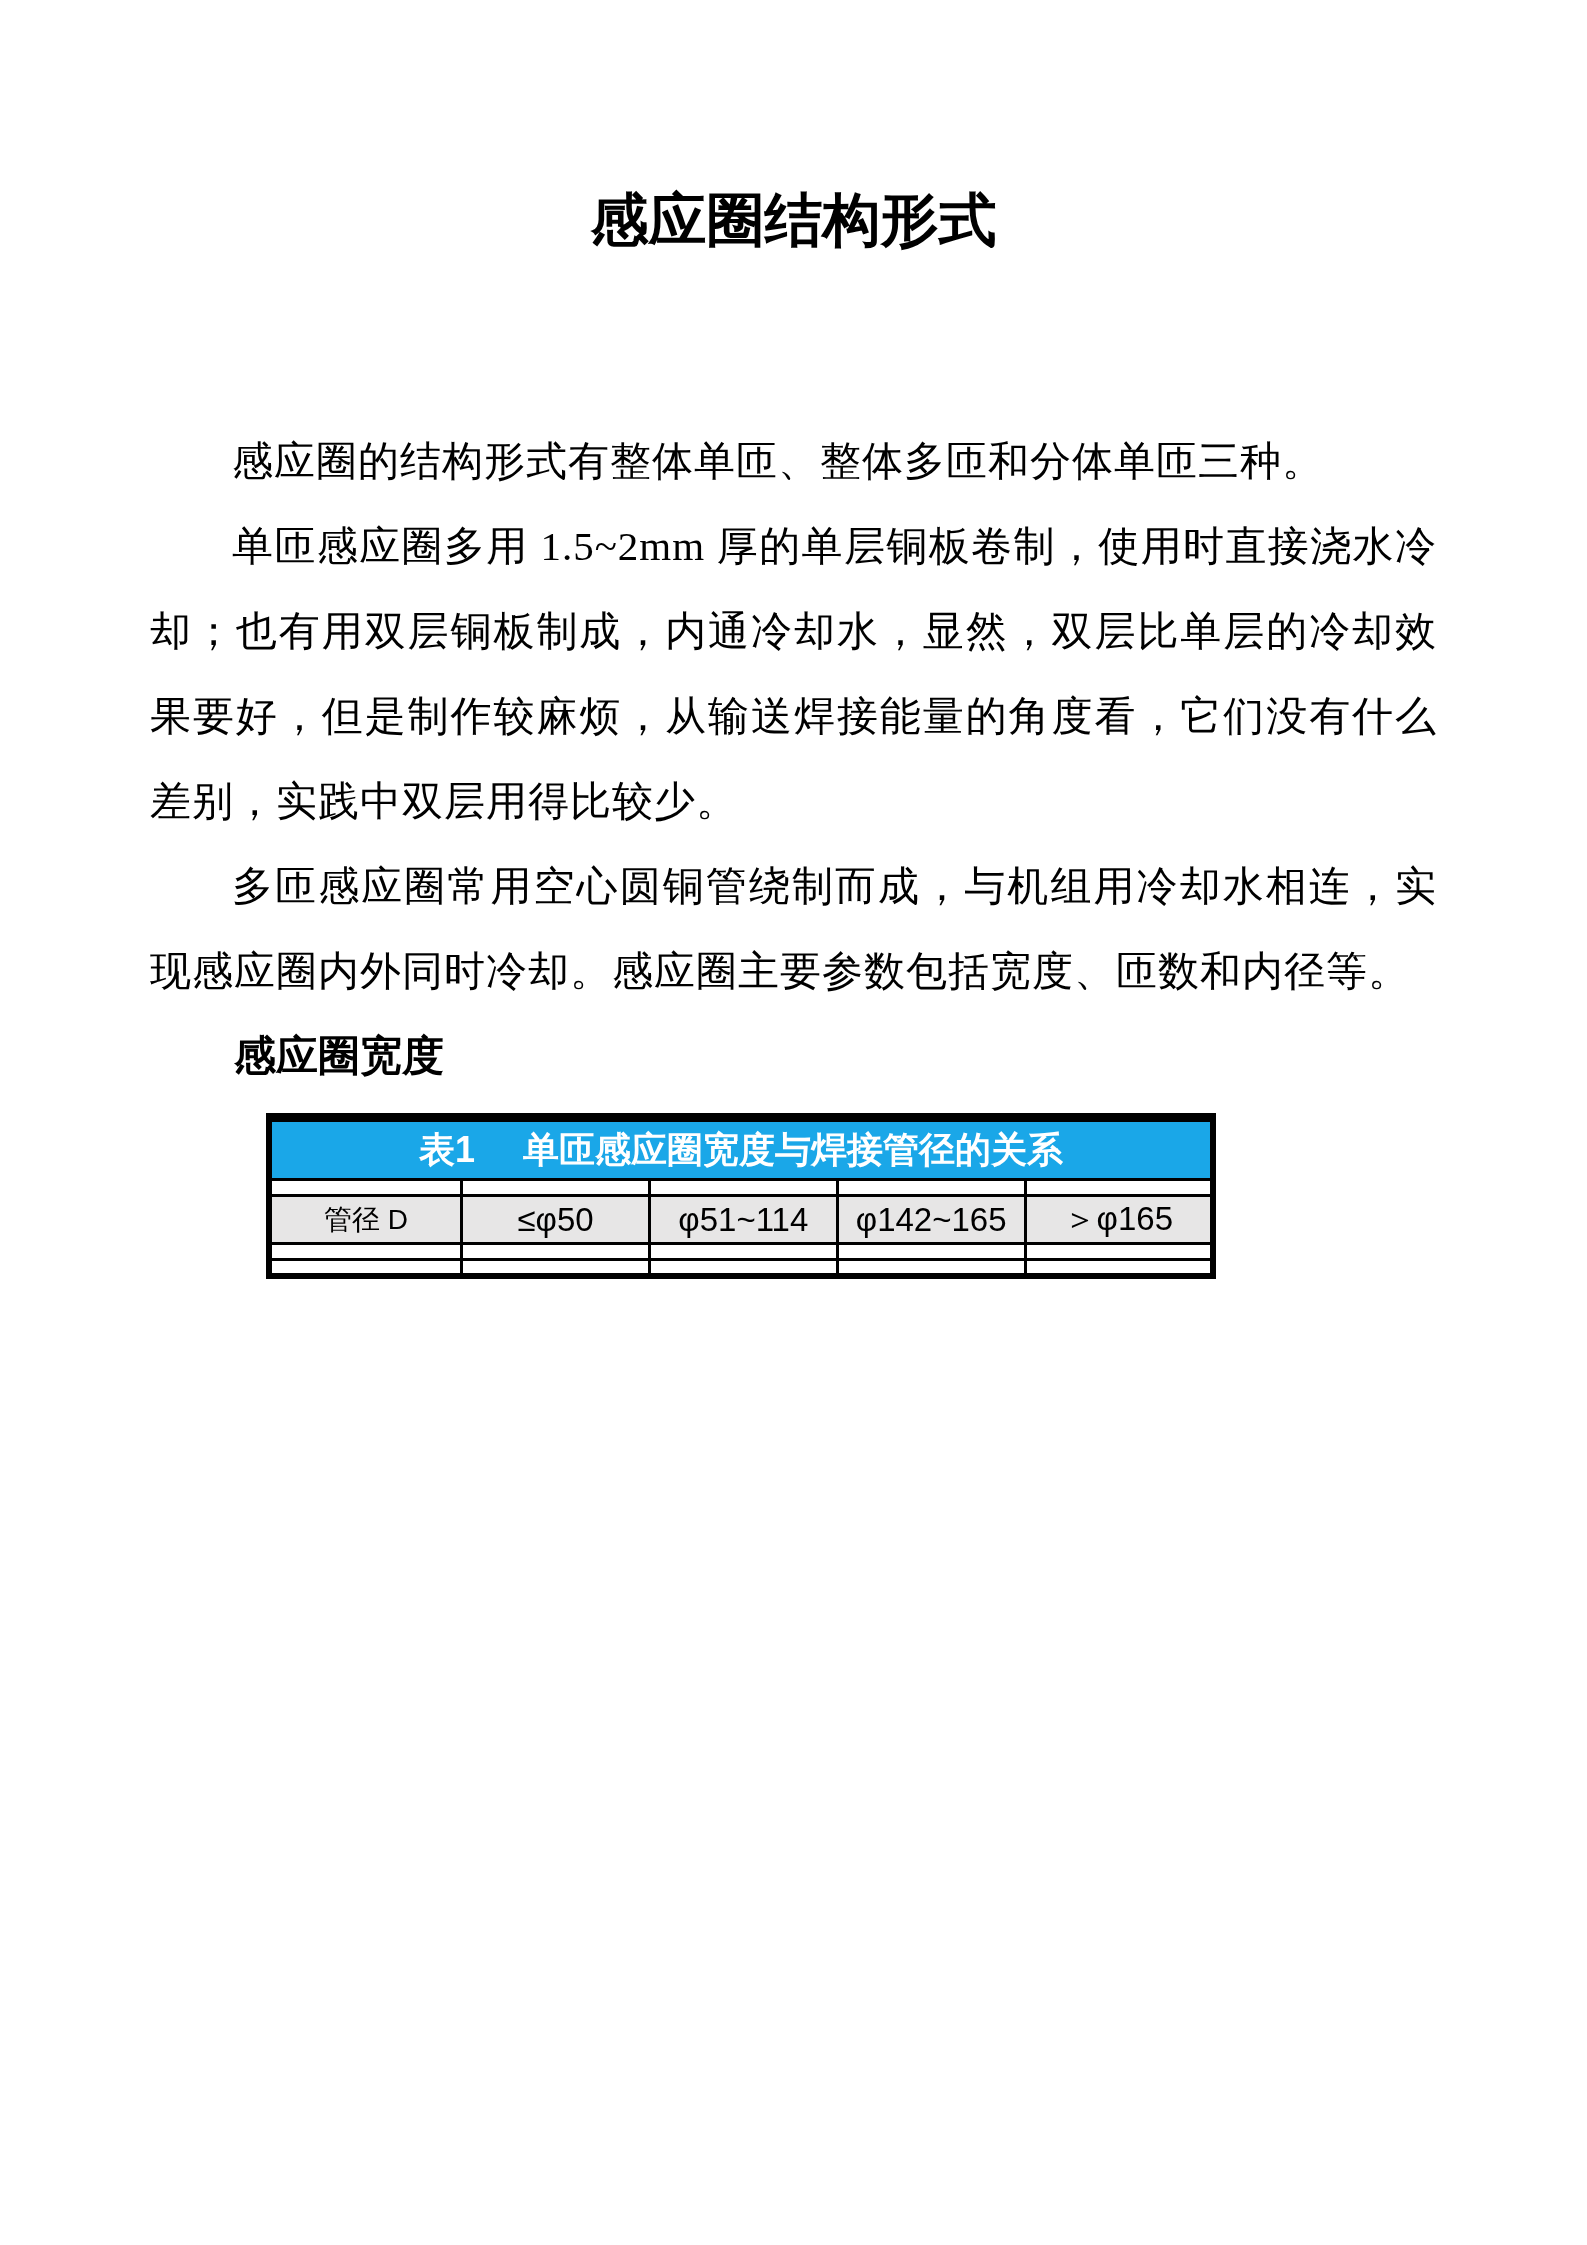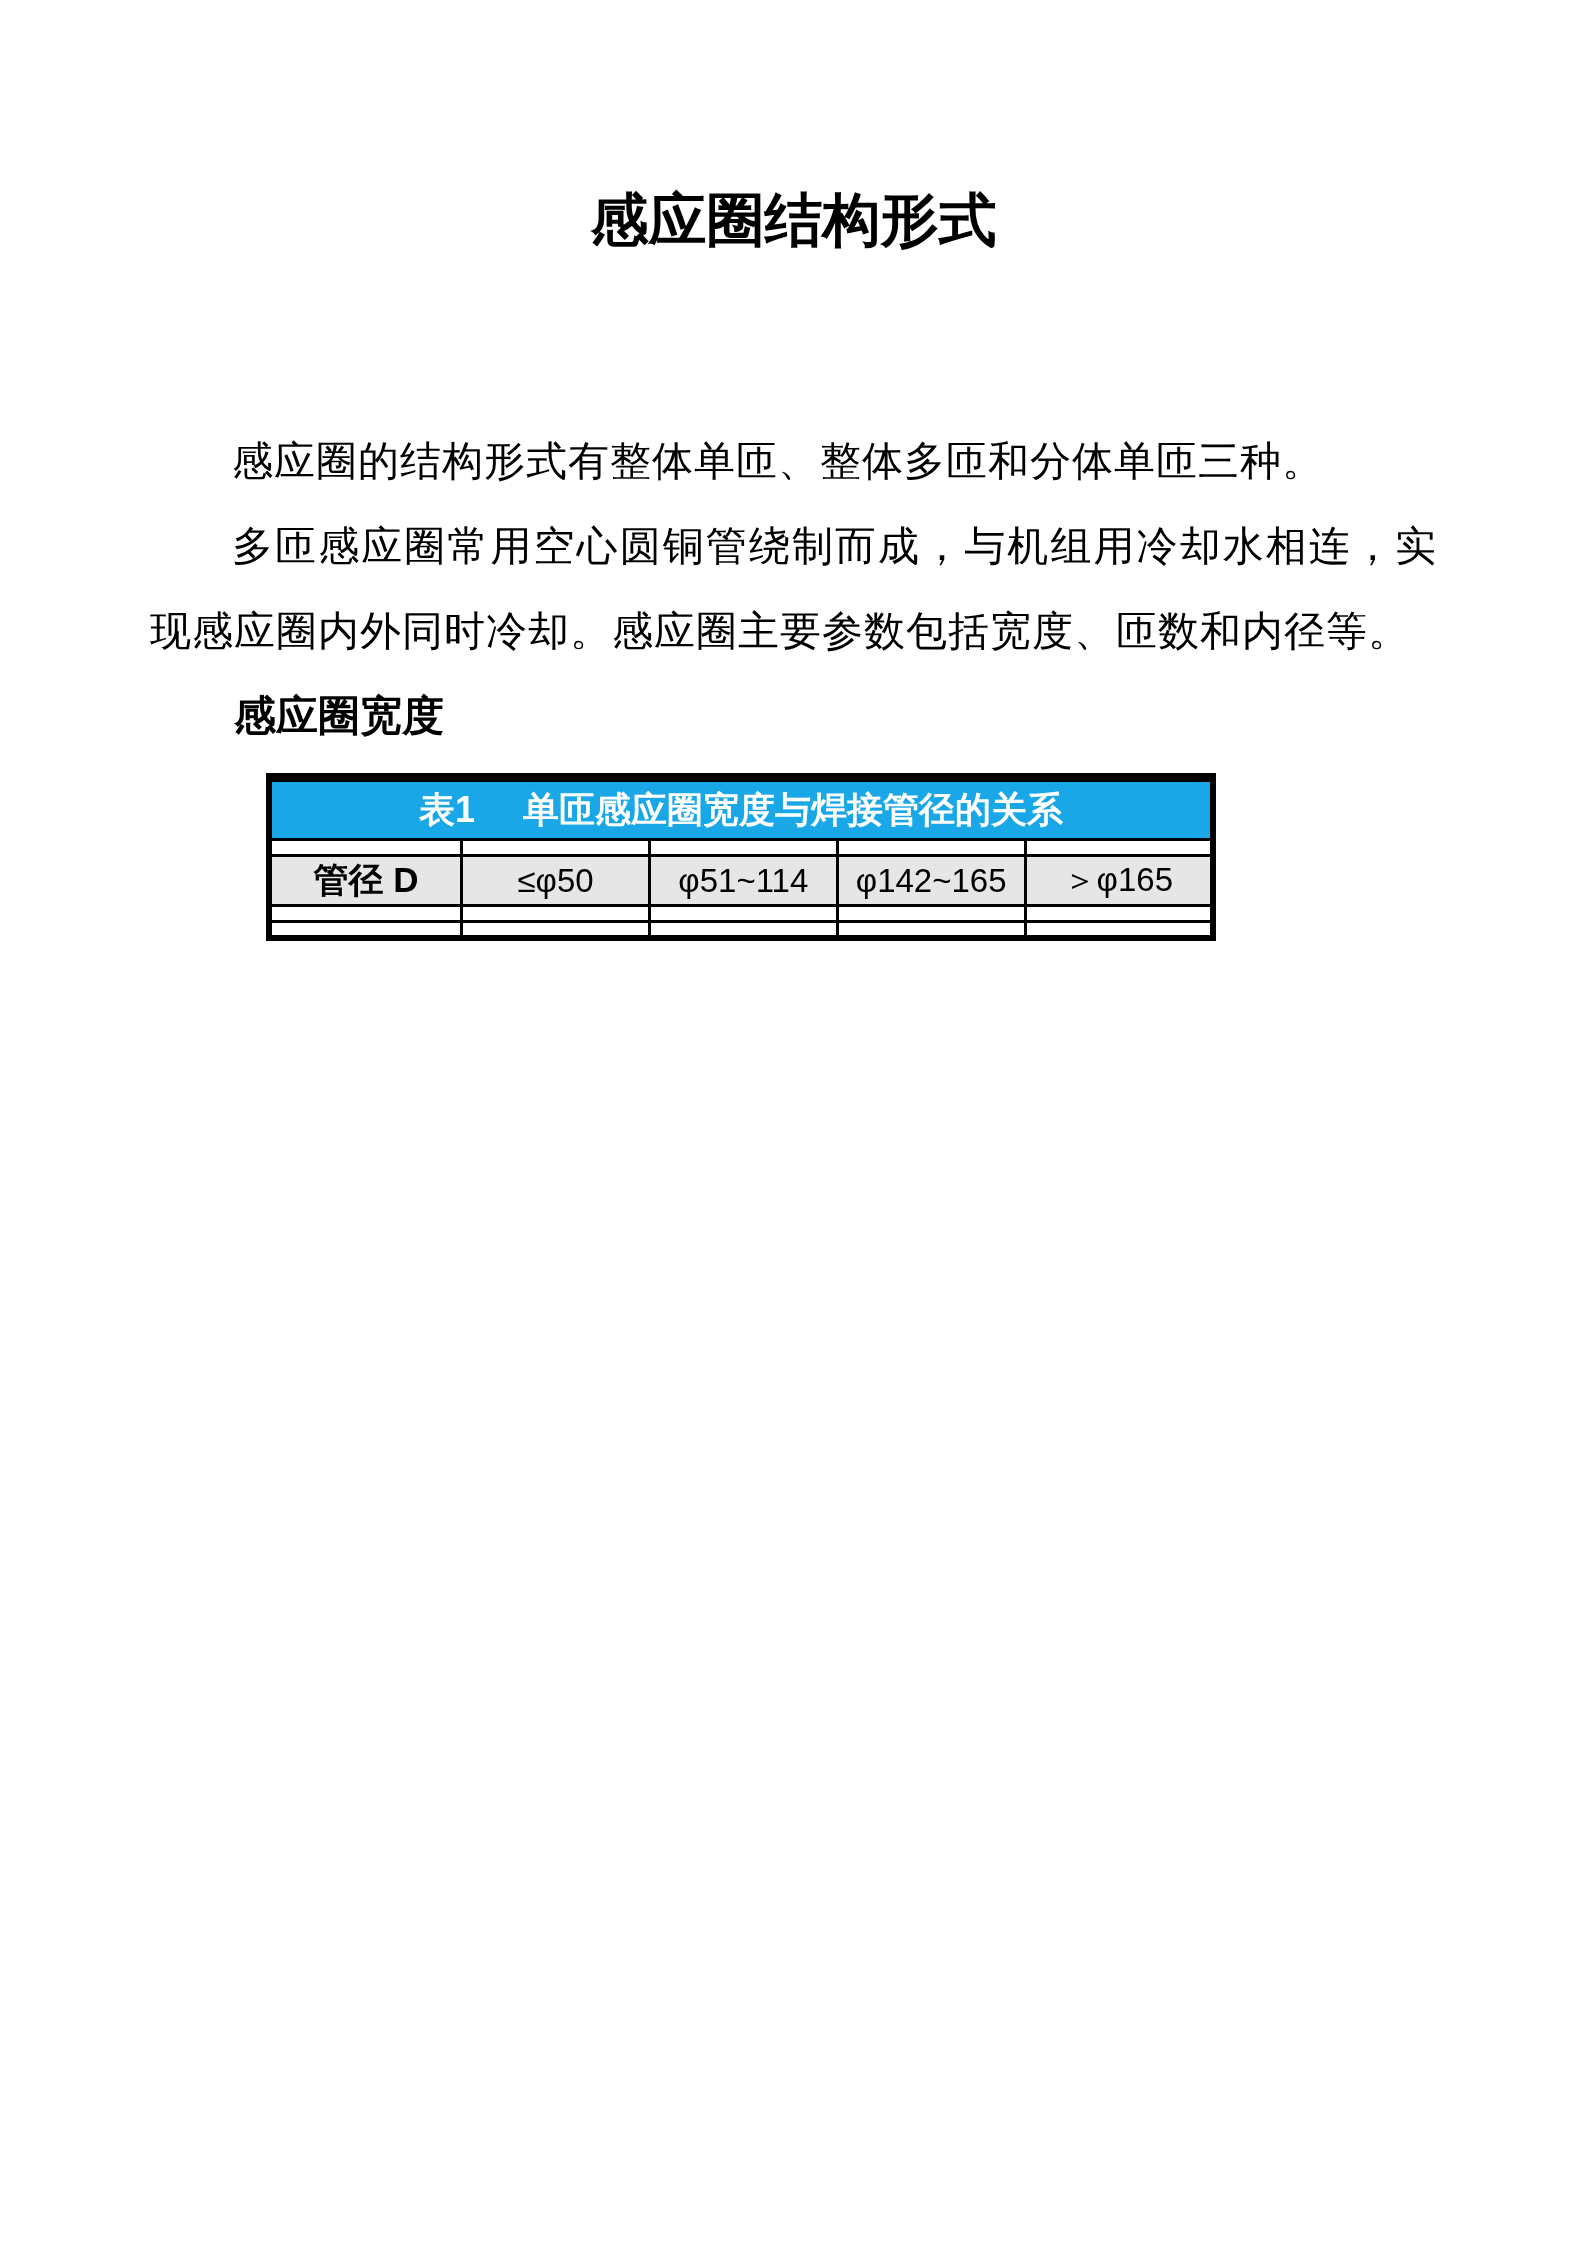--- a/index.html
+++ b/index.html
@@ -57,32 +57,33 @@
   td.caption-cell {
     background: var(--tbl-header-bg, #1AA7E8);
     color: #ffffff;
     font-weight: 700;
     font-size: 36px;
     height: 62px;
   }
   td.caption-cell .tbl-label { margin-right: 48px; }
   tr.spacer-row td { height: 16px; background: #ffffff; }
   tr.data-row td { height: 47px; font-size: 33px; }
-  tr.data-row td.row-header { font-weight: 700; font-size: 35px; }
+  tr.data-row td.row-header { font-weight: 400; font-size: 28px; }
   td.bg-gray { background: var(--tbl-gray, #E7E6E6); }
   td.bg-tan  { background: var(--tbl-tan, #DDD9C3); }
 </style>
 </head>
 <body>
 
 <div class="page">
 
   <h1 class="doc-title">感应圈结构形式</h1>
 
   <p class="body-par">感应圈的结构形式有整体单匝、整体多匝和分体单匝三种。</p>
+  <p class="body-par">单匝感应圈多用 1.5~2mm 厚的单层铜板卷制，使用时直接浇水冷却；也有用双层铜板制成，内通冷却水，显然，双层比单层的冷却效果要好，但是制作较麻烦，从输送焊接能量的角度看，它们没有什么差别，实践中双层用得比较少。</p>
   <p class="body-par">多匝感应圈常用空心圆铜管绕制而成，与机组用冷却水相连，实现感应圈内外同时冷却。感应圈主要参数包括宽度、匝数和内径等。</p>
 
   <h2 class="section-heading">感应圈宽度</h2>
 
 
   <table class="data-table">
     <colgroup>
       <col style="width:20.4%">
       <col style="width:19.9%">
       <col style="width:19.9%">

